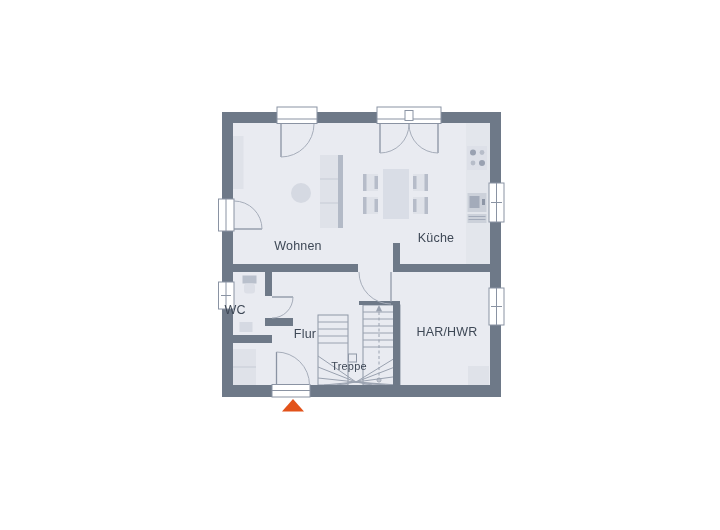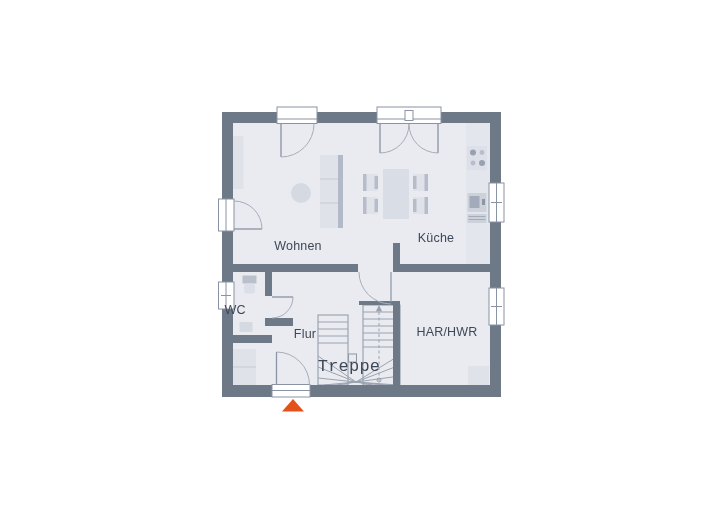--- a/index.html
+++ b/index.html
@@ -1,21 +1,21 @@
 <!DOCTYPE html>
 <html><head>
 <meta charset="utf-8">
 <style>
   html,body{margin:0;padding:0;background:#ffffff;}
   .stage{position:relative;width:720px;height:530px;background:#ffffff;overflow:hidden;
          font-family:"Liberation Sans",sans-serif;}
   .plan-svg{position:absolute;left:0;top:0;}
   .room-label{position:absolute;transform:translate(-50%,-50%);
       color:#3e4856;font-size:12.5px;letter-spacing:.2px;white-space:nowrap;}
-  .room-label.small{font-size:17px;font-family:Liberation Mono, monospace;}
+  .room-label.small{font-size:11px;}
 </style>
 </head>
 <body>
 
 <div class="stage">
 
 <svg class="plan-svg" width="720" height="530" viewBox="0 0 720 530">
 
   <rect x="233" y="123" width="257" height="262" fill="#e9ebf1"></rect>
 

